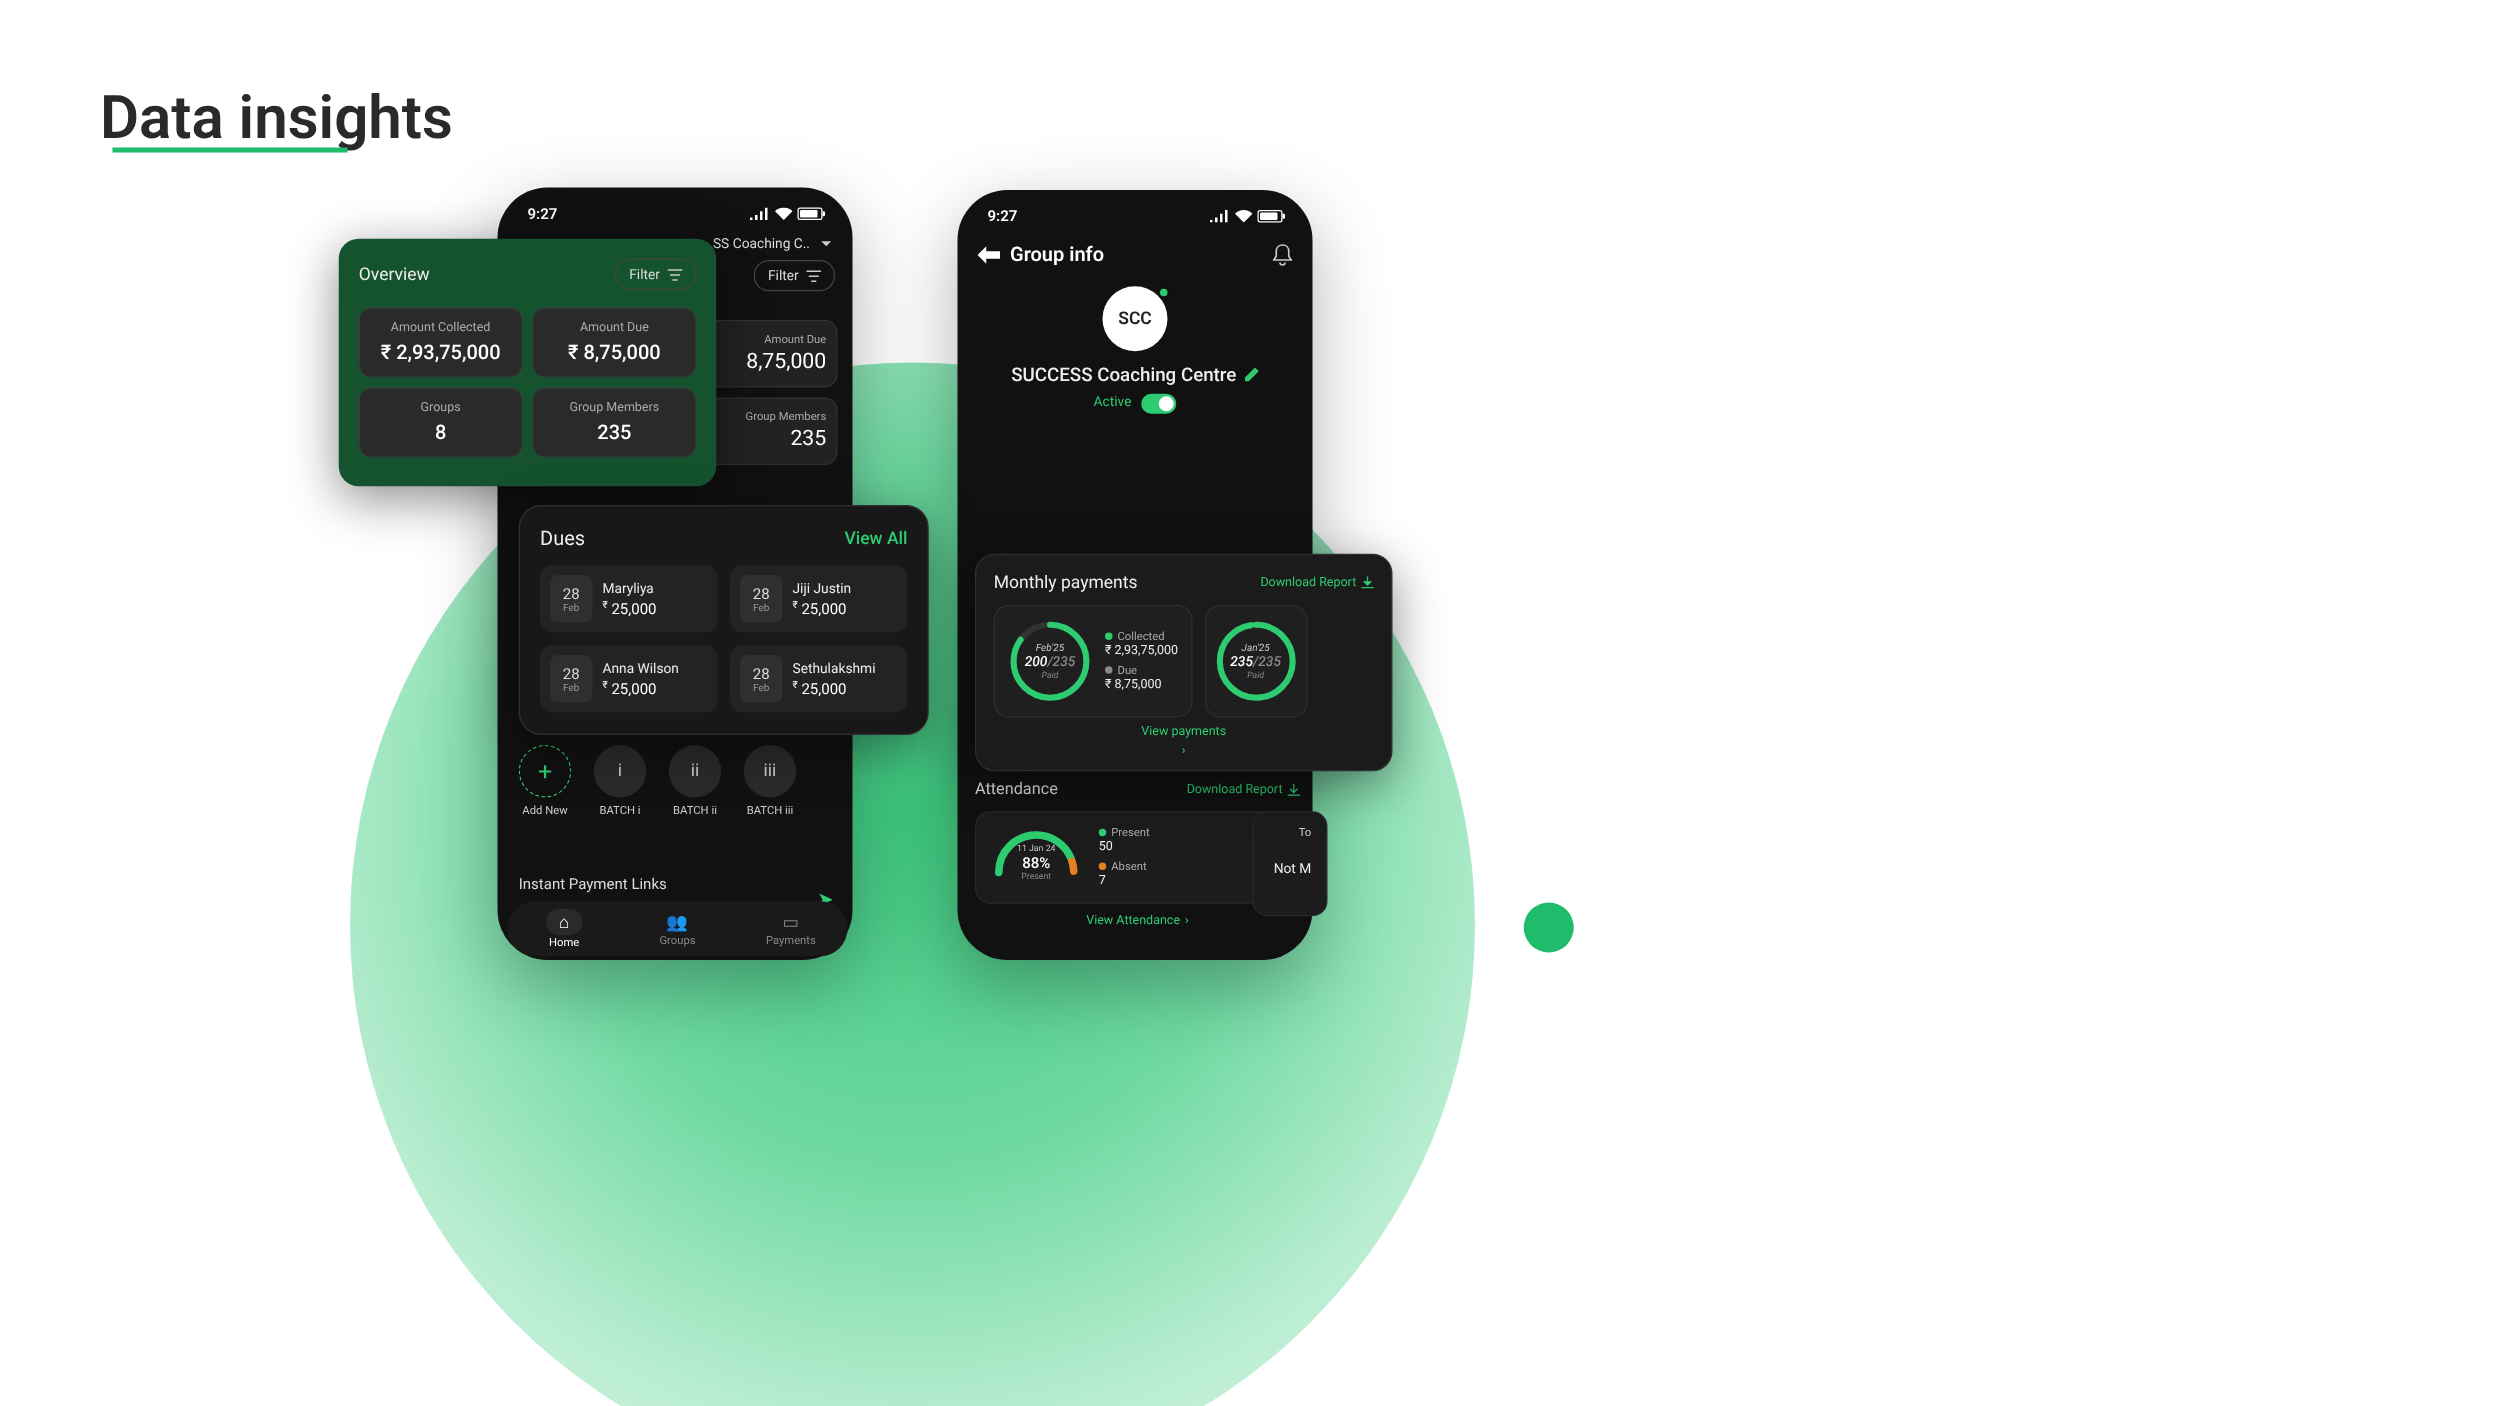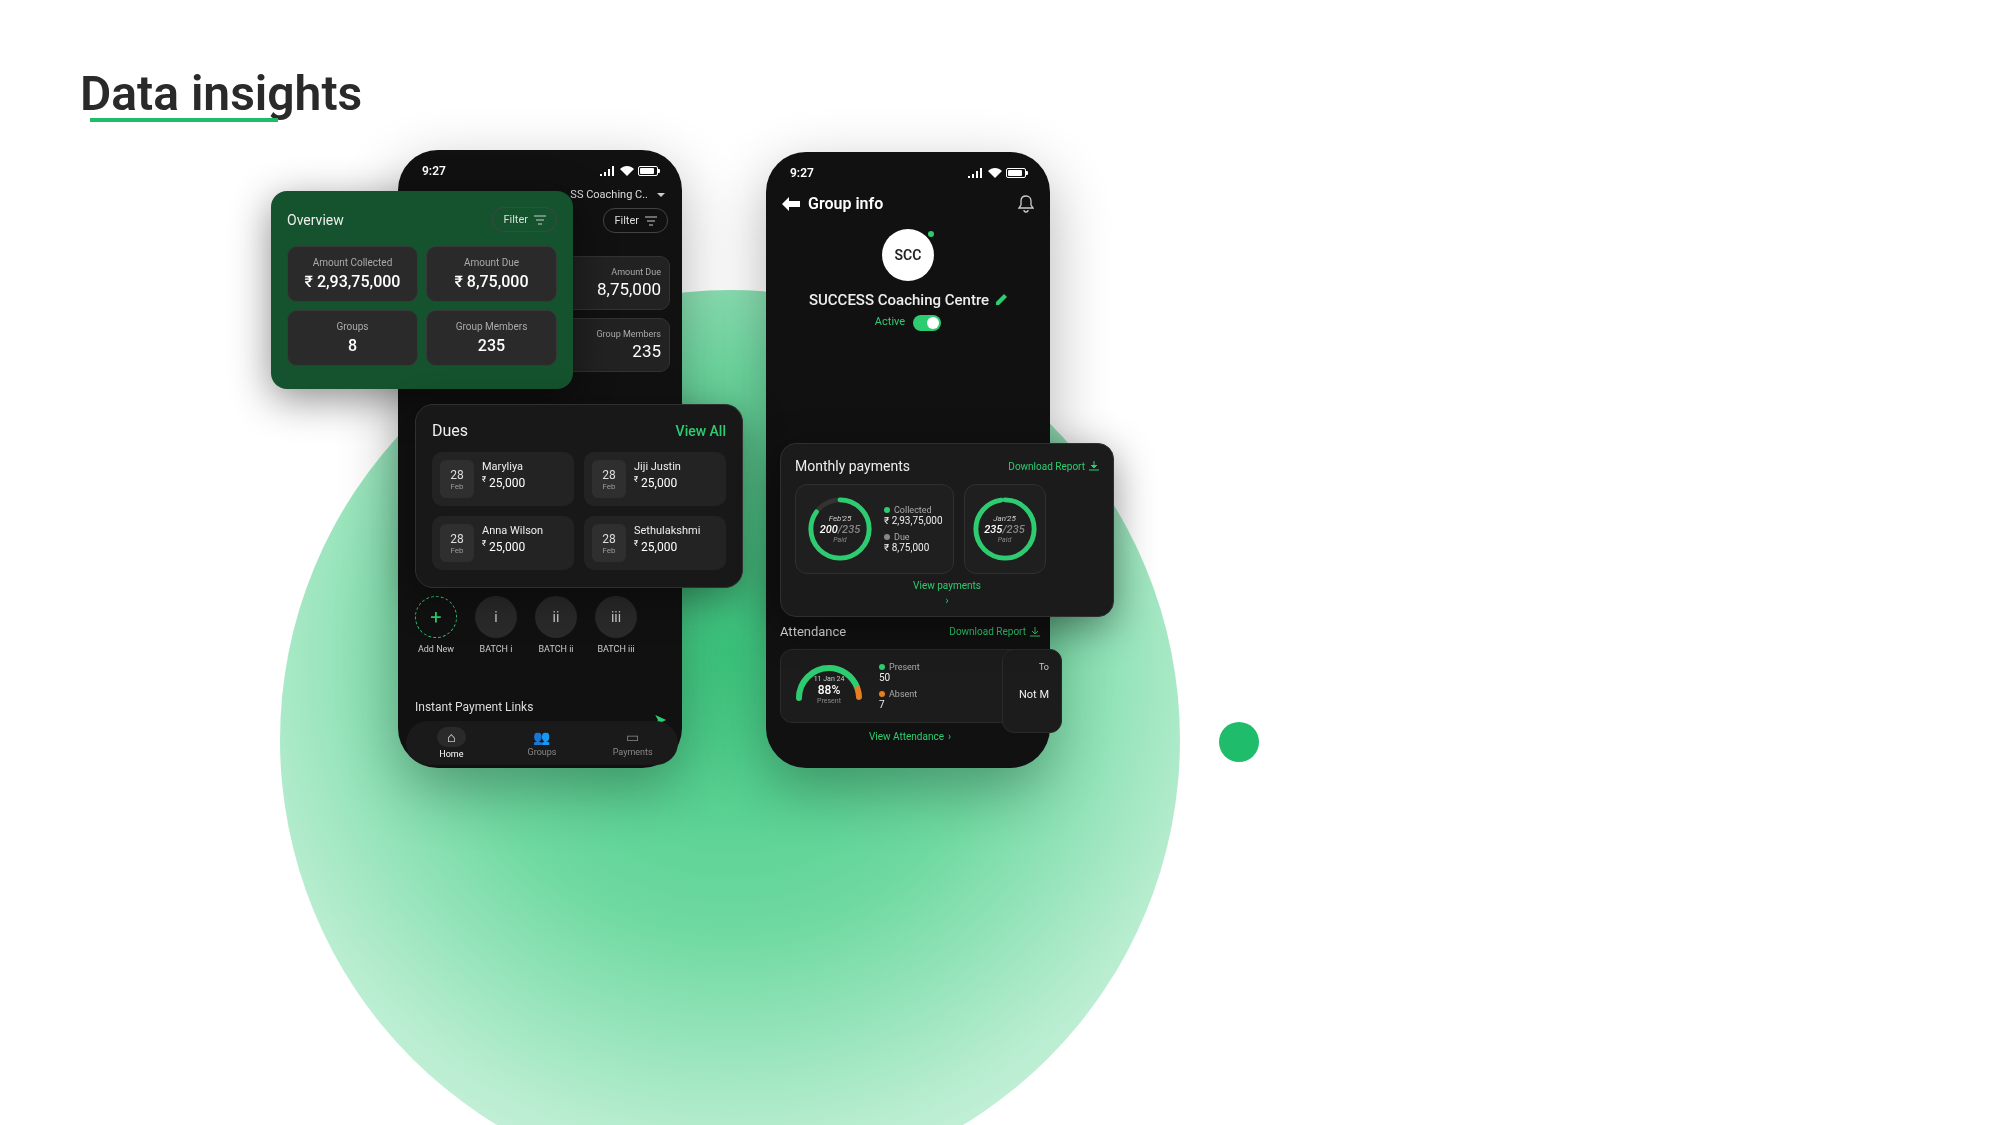--- a/index.html
+++ b/index.html
@@ -32,21 +32,21 @@
 .stat-grid { display: grid; grid-template-columns: 1fr 1fr; gap: 8px; }
 .stat { background: #2a2a2a; border: 1px solid #383838; border-radius: 10px; padding: 10px 8px; text-align: center; }
 .stat-l { font-size: 10px; color: #aaa; margin-bottom: 4px; }
 .stat-v { font-size: 16px; color: #fff; font-weight: 500; }
 
 .dues-card { position: absolute; left: 415px; top: 404px; width: 328px; height: 184px; background: #181818; border: 1px solid #303030; border-radius: 18px; z-index: 4; padding: 16px; box-shadow: 0 10px 40px rgba(0,0,0,0.4); }
 .dues-head { display: flex; justify-content: space-between; align-items: center; margin-bottom: 12px; }
 .dues-title { font-size: 16px; color: #eee; }
 .view-all { font-size: 14px; color: #2ecc71; font-weight: 500; }
 .due-grid { display: grid; grid-template-columns: 1fr 1fr; gap: 10px; }
-.due-item { background: #232323; border-radius: 10px; padding: 8px; display: flex; gap: 8px; }
+.due-item { background: #232323; border-radius: 10px; padding: 8px; display: flex; gap: 8px; align-items: center; }
 .date-box { background: #2f2f2f; border-radius: 6px; width: 34px; height: 38px; display: flex; flex-direction: column; align-items: center; justify-content: center; }
 .date-d { font-size: 12px; color: #ddd; }
 .date-m { font-size: 8px; color: #999; }
 .due-info { flex: 1; }
 .due-name { font-size: 11px; color: #eee; margin-bottom: 2px; }
 .due-amt { font-size: 12px; color: #fff; }
 .due-amt .rup { font-size: 8px; vertical-align: super; }
 
 .batch-row { position: absolute; left: 415px; top: 596px; width: 252px; display: flex; gap: 18px; z-index: 3; }
 .batch { display: flex; flex-direction: column; align-items: center; gap: 6px; }

